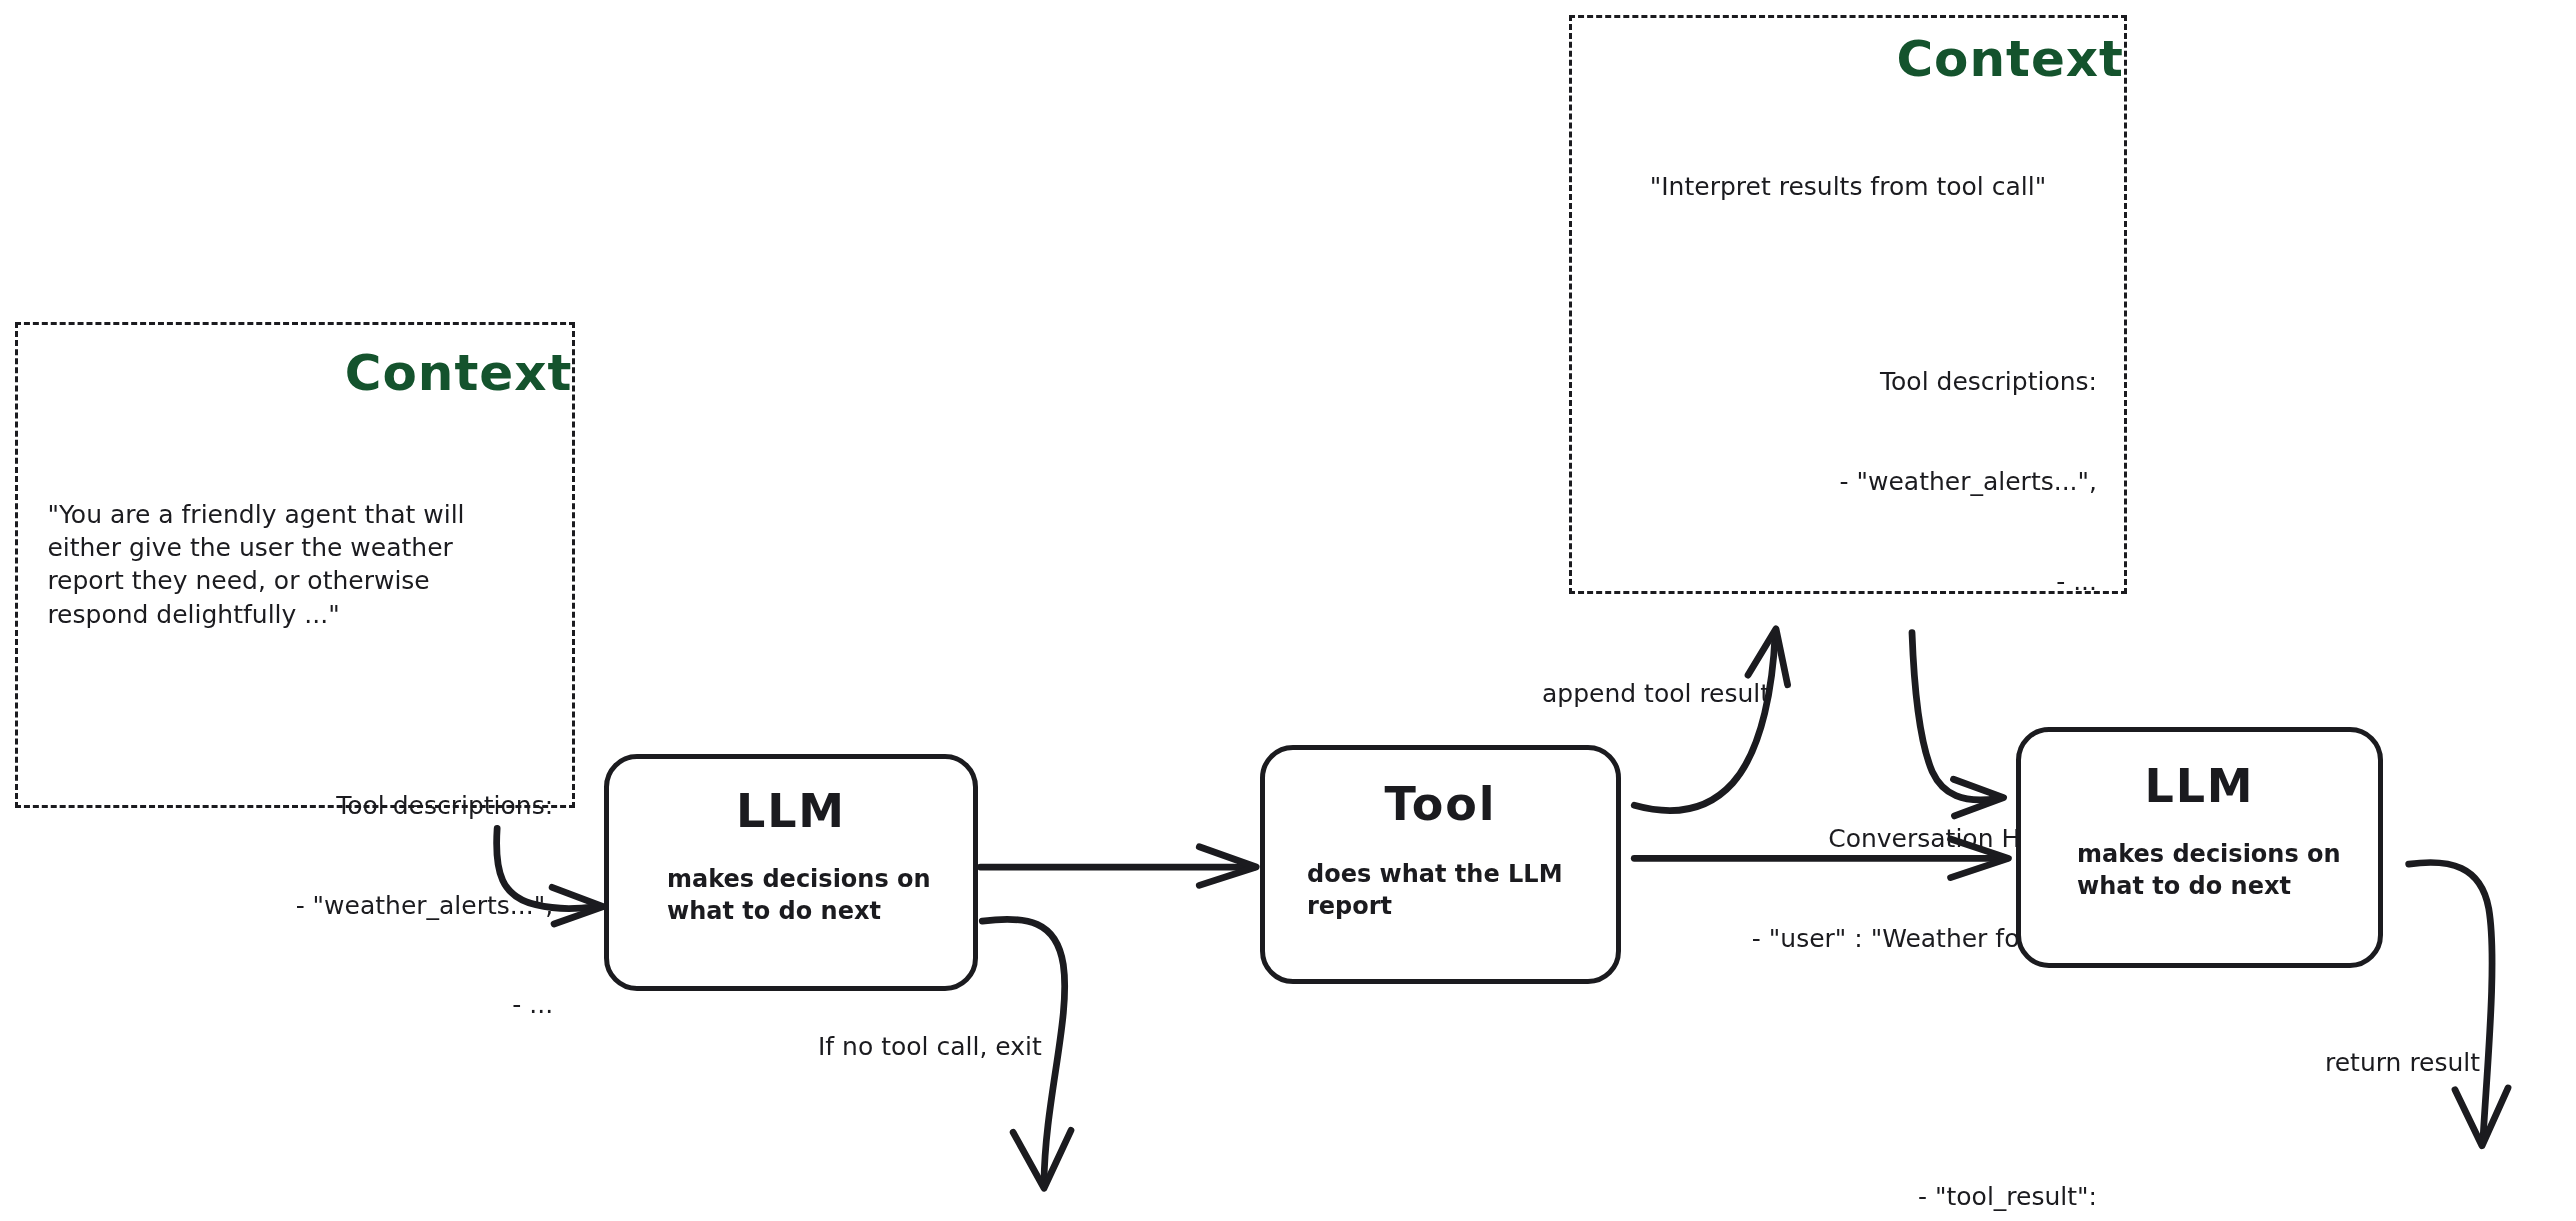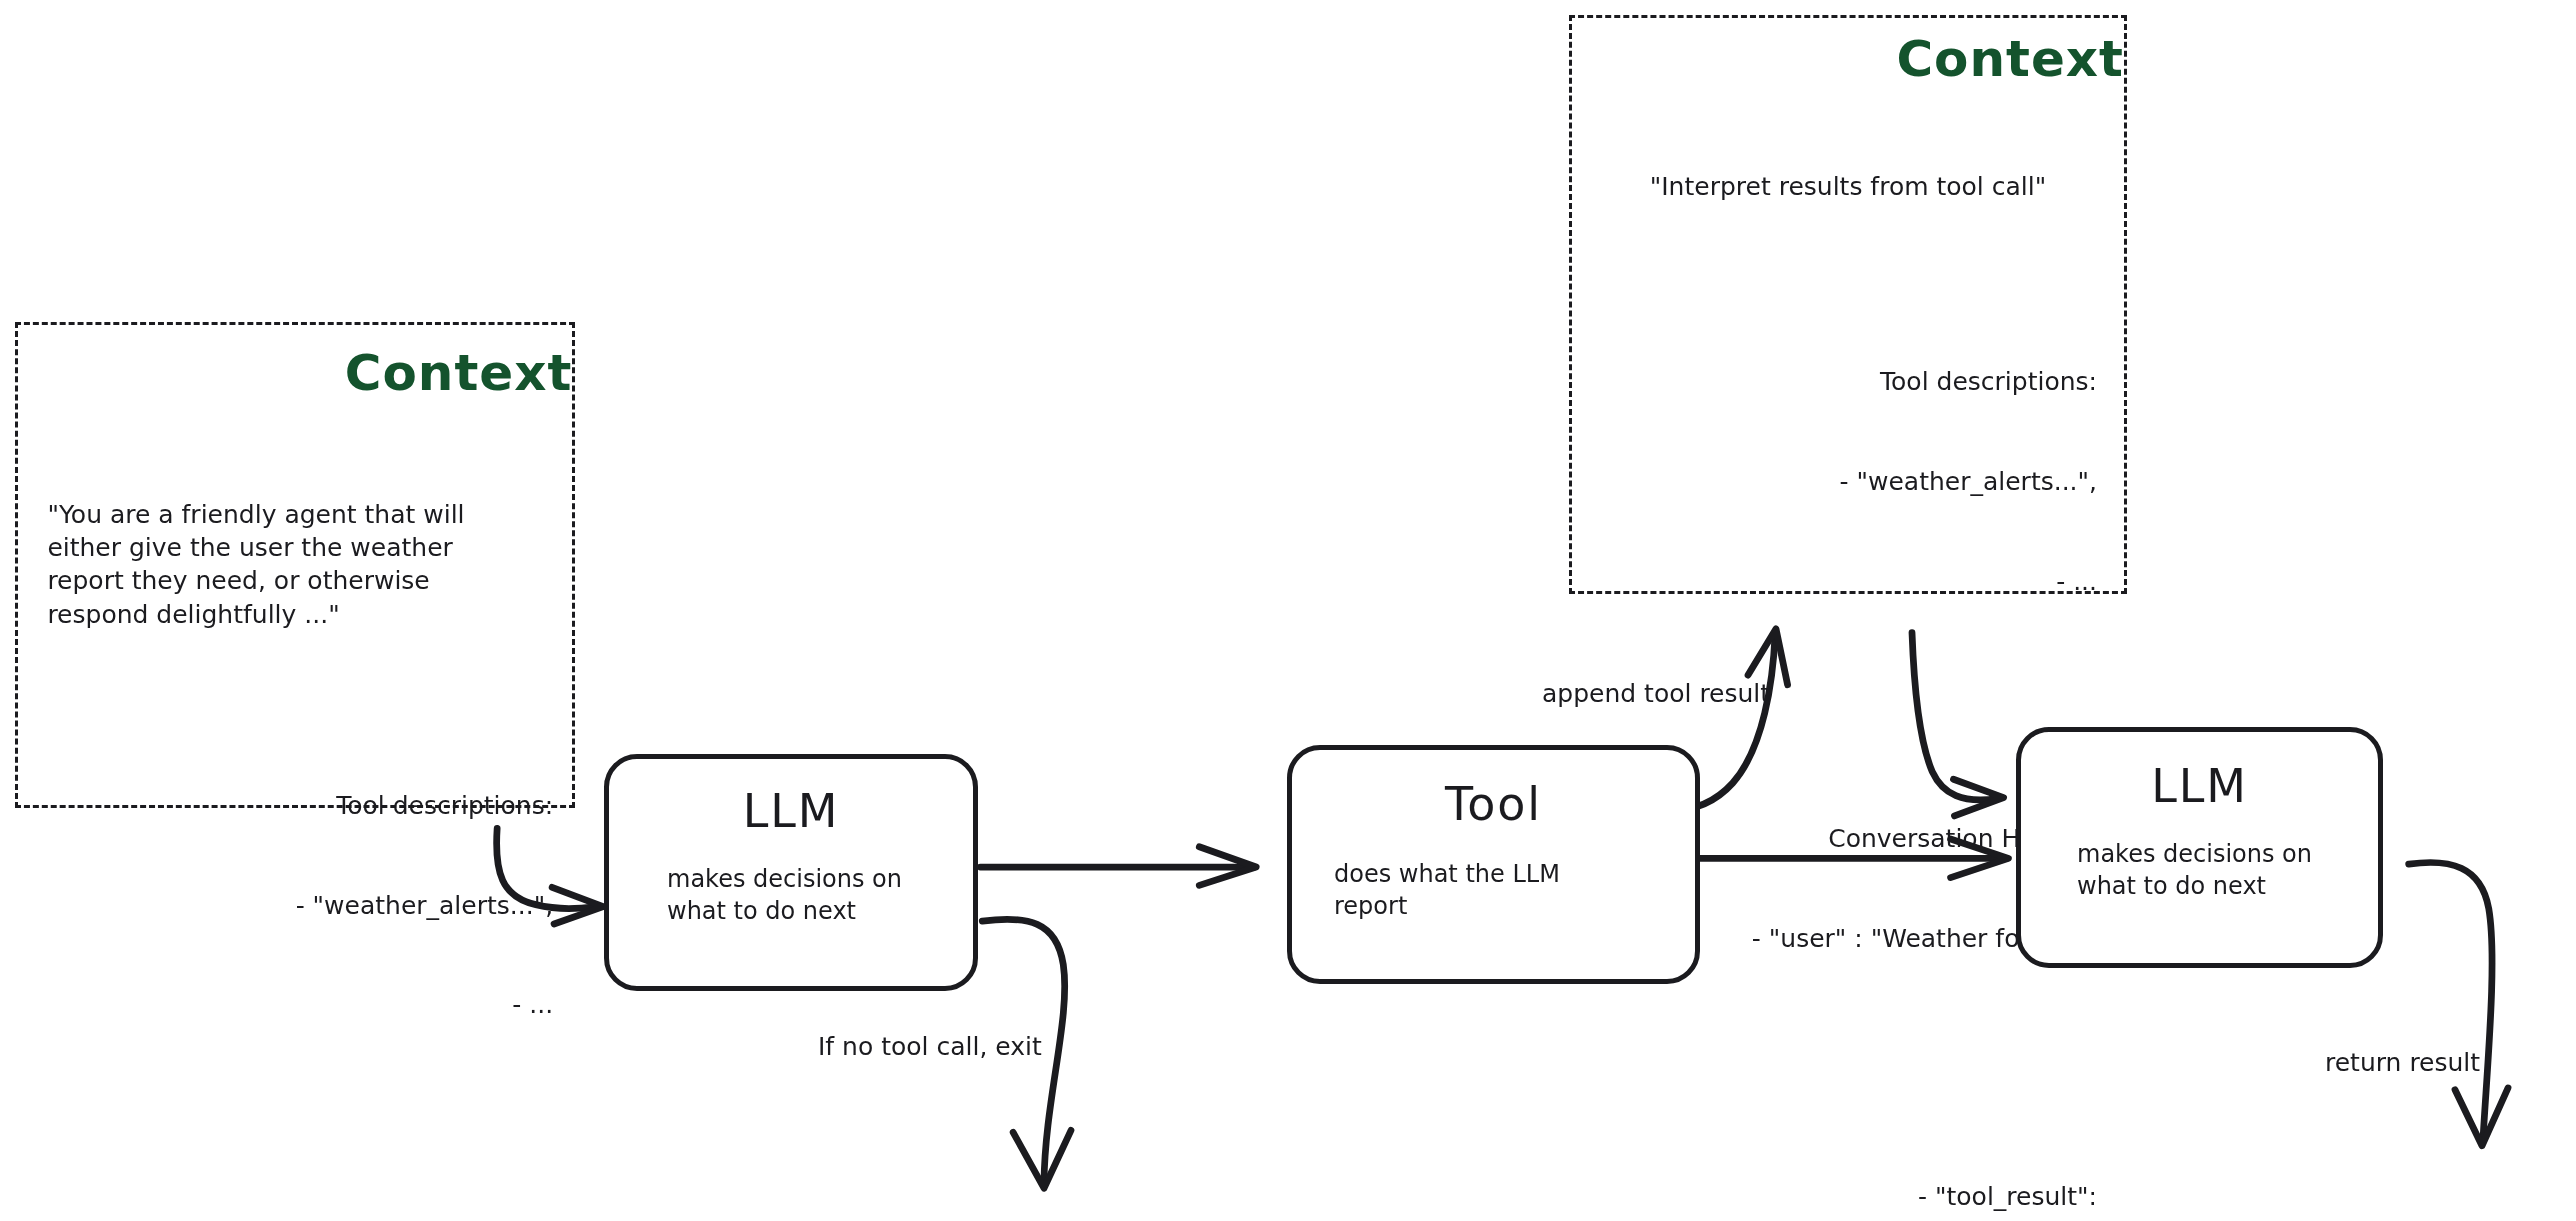--- a/index.html
+++ b/index.html
@@ -71,37 +71,38 @@
   
   .node {
     position: absolute;
     box-sizing: border-box;
     border: 5.8px solid #1b1b1f;
     border-radius: 33px;
     background: #ffffff;
     display: flex;
     flex-direction: column;
     align-items: center;
+    font-weight: bold;
   }
   .node-title {
     font-size: 46px;
     color: #1b1b1f;
     letter-spacing: 1.9px;
   }
   .node-sub {
     font-size: 24px;
     line-height: 1.35;
     color: #1b1b1f;
     text-align: left;
     white-space: pre-line;
   }
   #node-llm1 { left: 604px; top: 754px; width: 374px; height: 237px; }
   #node-llm1 .node-title { margin-top: 25px; }
   #node-llm1 .node-sub { margin-top: 25px; align-self: flex-start; margin-left: 58px; }
-  #node-tool { left: 1287px; top: 745px; width: 413px; height: 239px; }
+  #node-tool { left: 1260px; top: 745px; width: 361px; height: 239px; }
   #node-tool .node-title { margin-top: 27px; }
   #node-tool .node-sub { margin-top: 27px; align-self: flex-start; margin-left: 42px; }
   #node-llm2 { left: 2016px; top: 727px; width: 367px; height: 241px; }
   #node-llm2 .node-title { margin-top: 27px; }
   #node-llm2 .node-sub { margin-top: 25px; align-self: flex-start; margin-left: 56px; }
 
   
   .edge-label {
     position: absolute;
     font-size: 25px;

